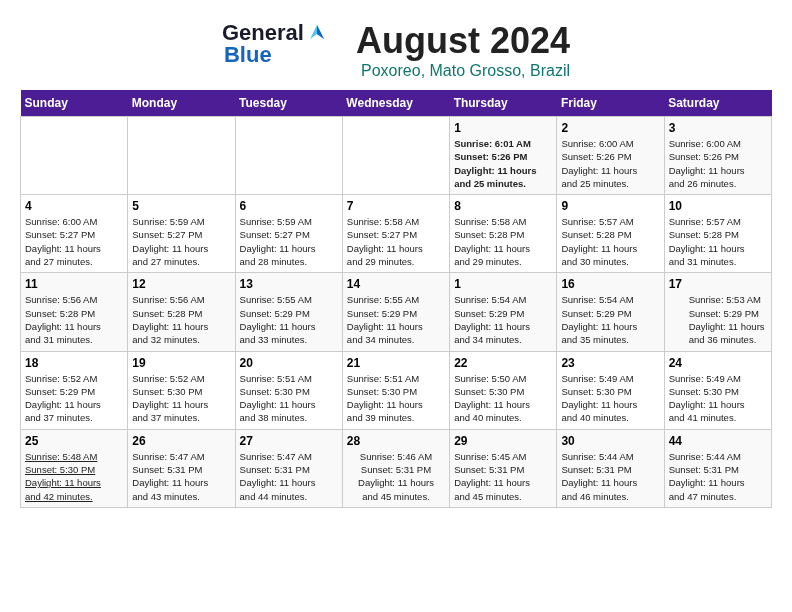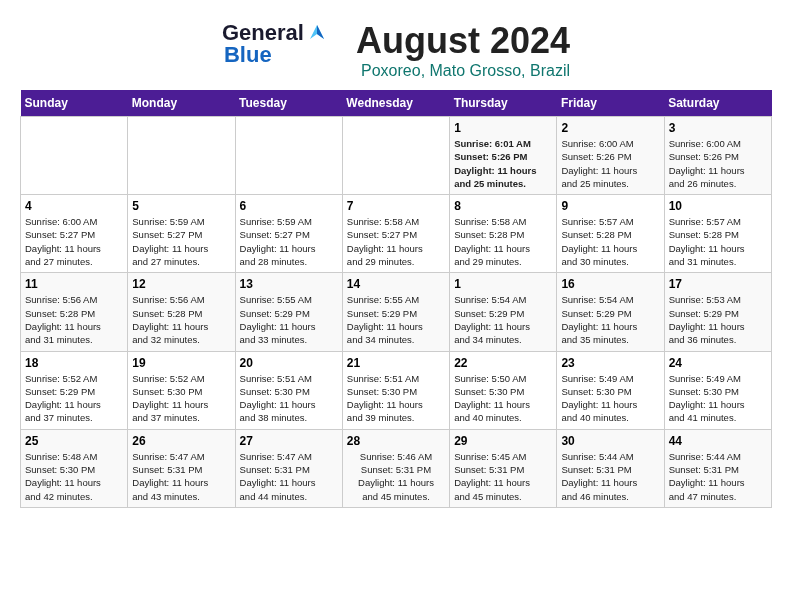--- a/index.html
+++ b/index.html
@@ -229,21 +229,21 @@
         </td>
         <td>
           <span class="day-num">16</span>
           <div class="day-info" style="white-space: pre-line;">Sunrise: 5:54 AM
 Sunset: 5:29 PM
 Daylight: 11 hours
 and 35 minutes.</div>
         </td>
         <td>
           <span class="day-num">17</span>
-          <div class="day-info" style="white-space: pre-line;">Sunrise: 5:53 AM
+          <div class="day-info" style="white-space: pre-line; margin-left: 20px;">Sunrise: 5:53 AM
 Sunset: 5:29 PM
 Daylight: 11 hours
 and 36 minutes.</div>
         </td>
       </tr>
       <tr>
         <td>
           <span class="day-num">18</span>
           <div class="day-info" style="white-space: pre-line;">Sunrise: 5:52 AM
 Sunset: 5:29 PM
@@ -289,21 +289,21 @@
           <span class="day-num">24</span>
           <div class="day-info" style="white-space: pre-line;">Sunrise: 5:49 AM
 Sunset: 5:30 PM
 Daylight: 11 hours
 and 41 minutes.</div>
         </td>
       </tr>
       <tr>
         <td>
           <span class="day-num">25</span>
-          <div class="day-info" style="white-space: pre-line;">Sunrise: 5:48 AM
+          <div class="day-info" style="white-space: pre-line; text-decoration: underline;">Sunrise: 5:48 AM
 Sunset: 5:30 PM
 Daylight: 11 hours
 and 42 minutes.</div>
         </td>
         <td>
           <span class="day-num">26</span>
           <div class="day-info" style="white-space: pre-line;">Sunrise: 5:47 AM
 Sunset: 5:31 PM
 Daylight: 11 hours
 and 43 minutes.</div>

